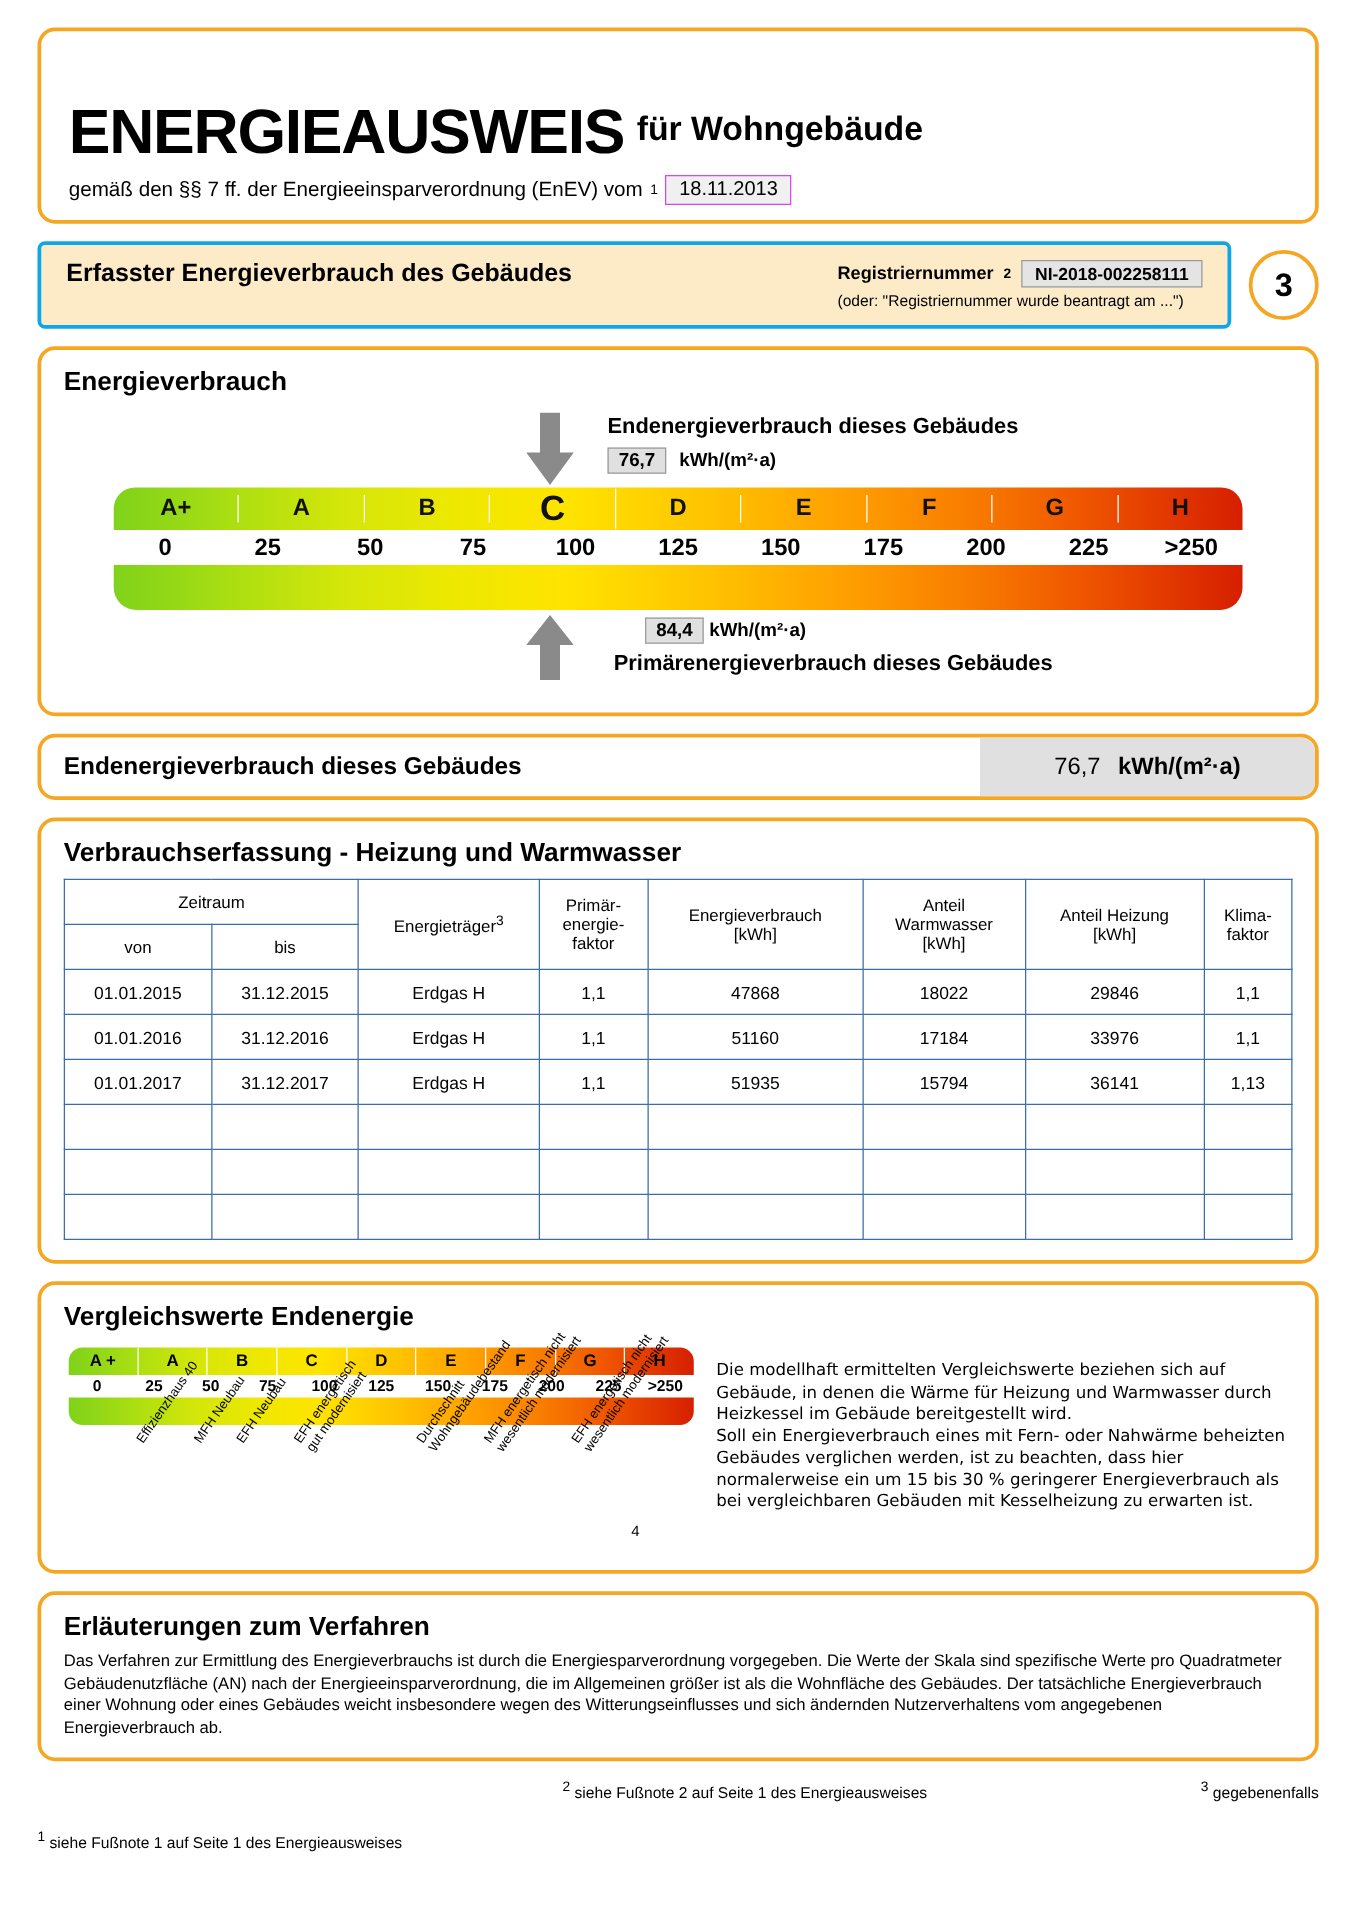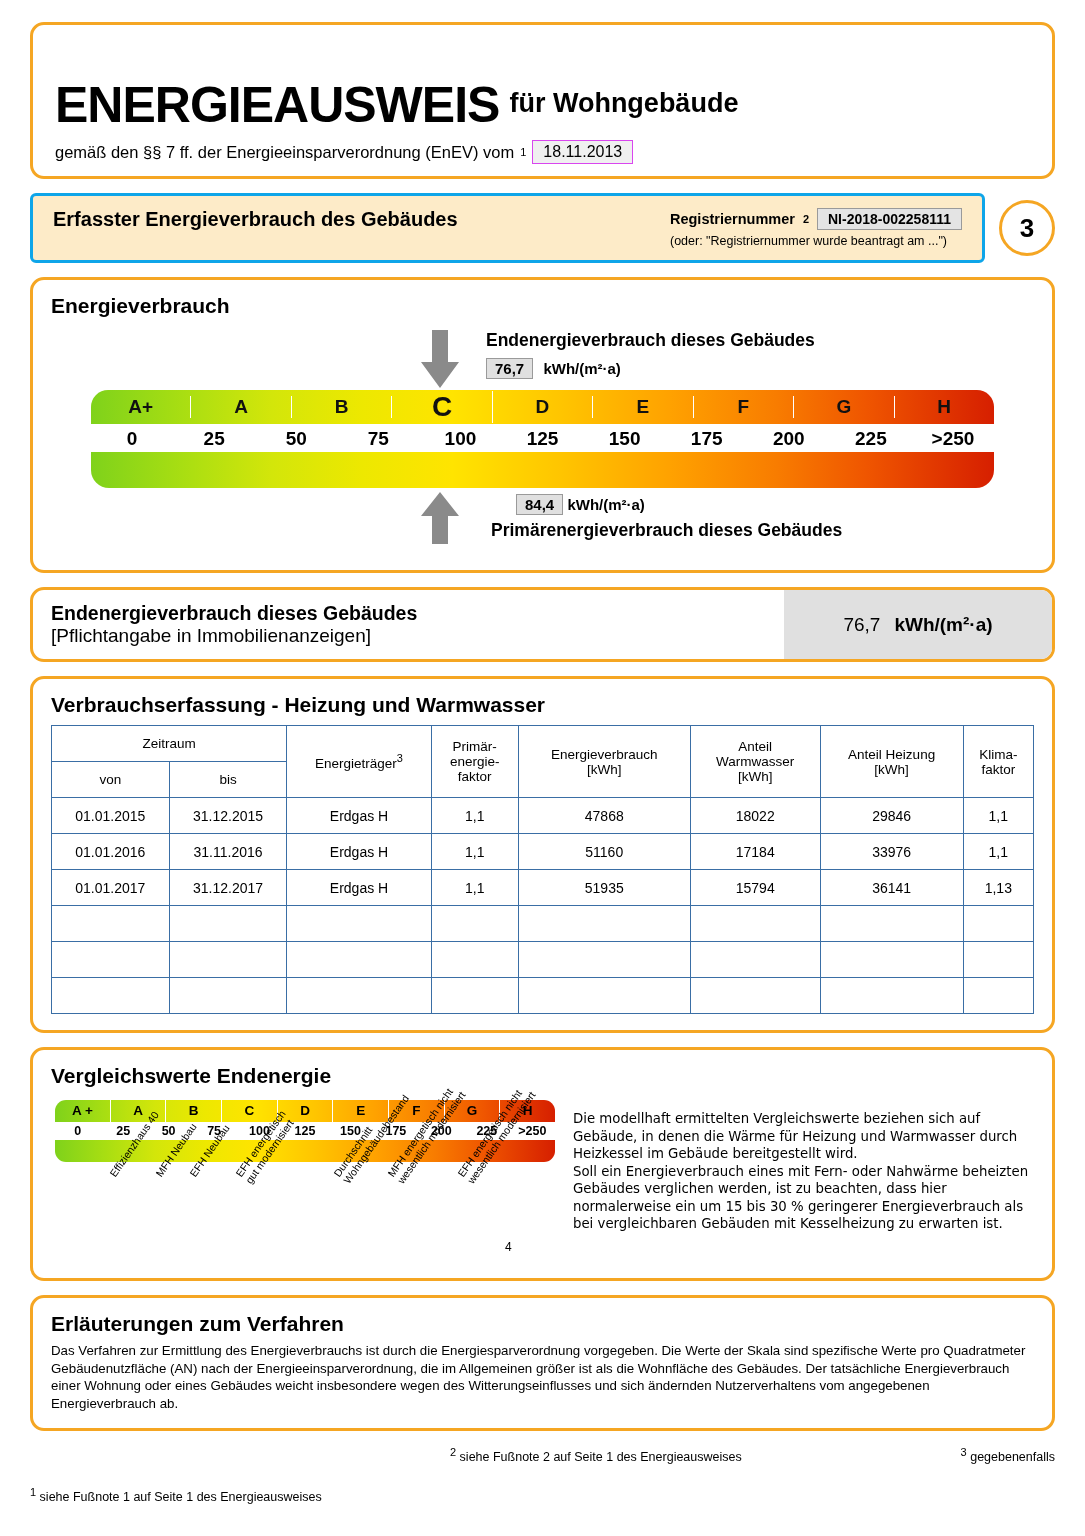--- a/index.html
+++ b/index.html
@@ -345,21 +345,20 @@
           <span class="unit">kWh/(m²·a)</span>
         </div>
         <div class="anno-text2">Primärenergieverbrauch dieses Gebäudes</div>
       </div>
     </div>
   </div>
 
   <div class="frame pflicht">
     <div class="pflicht-left">
       <div class="pflicht-l1">Endenergieverbrauch dieses Gebäudes</div>
-      <div class="pflicht-l2">[Pflichtangabe in Immobilienanzeigen]</div>
     </div>
     <div class="pflicht-right">
       <span class="num">76,7</span>
       <span class="unit">kWh/(m²·a)</span>
     </div>
   </div>
 
   <div class="frame section">
     <h2>Verbrauchserfassung - Heizung und Warmwasser</h2>
     <table class="verbrauch">
@@ -403,21 +402,21 @@
           <td>31.12.2015</td>
           <td>Erdgas H</td>
           <td>1,1</td>
           <td>47868</td>
           <td>18022</td>
           <td>29846</td>
           <td>1,1</td>
         </tr>
         <tr>
           <td>01.01.2016</td>
-          <td>31.11.2016</td>
+          <td>31.12.2016</td>
           <td>Erdgas H</td>
           <td>1,1</td>
           <td>51160</td>
           <td>17184</td>
           <td>33976</td>
           <td>1,1</td>
         </tr>
         <tr>
           <td>01.01.2017</td>
           <td>31.12.2017</td>

